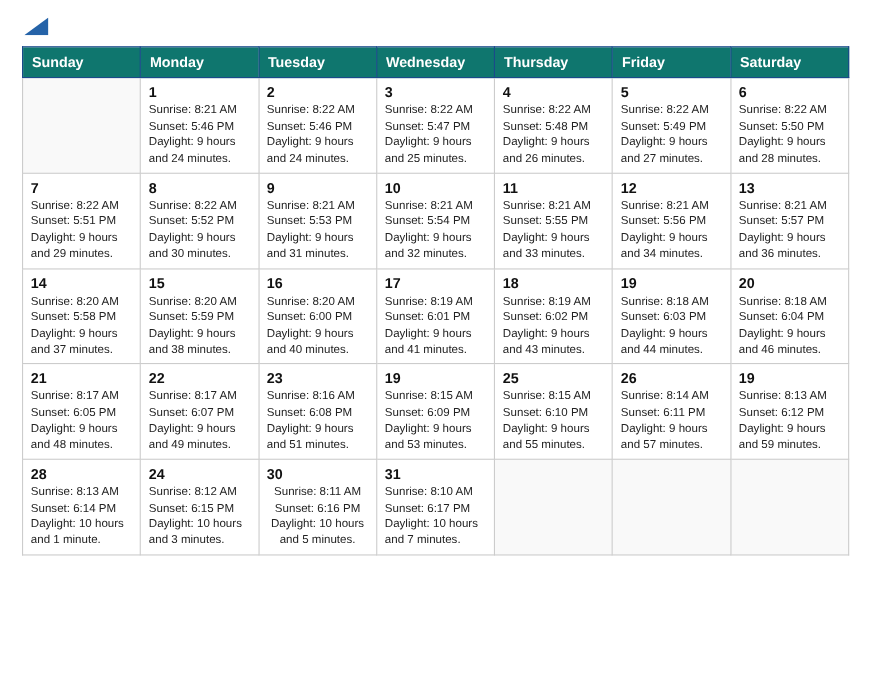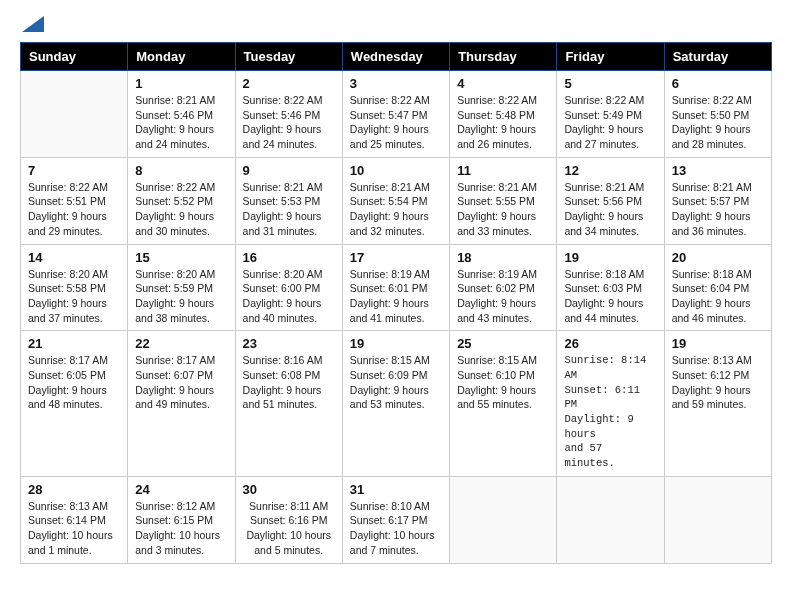--- a/index.html
+++ b/index.html
@@ -42,21 +42,21 @@
     .subtitle {
       font-size: 14px;
       color: #444;
     }
     .calendar {
       width: 100%;
       border-collapse: collapse;
       border: 1px solid #ccc;
     }
     .calendar th {
-      background: #000000;
+      background: #0f766e;
       color: #fff;
       font-size: 13px;
       font-weight: bold;
       padding: 6px 8px;
       text-align: left;
       border: 1px solid #1a4a8a;
     }
     .calendar td {
       border: 1px solid #ccc;
       vertical-align: top;
@@ -292,21 +292,21 @@
         </td>
         <td>
           <div class="day-number">25</div>
           <div class="day-info" style="white-space: pre-line;">Sunrise: 8:15 AM
 Sunset: 6:10 PM
 Daylight: 9 hours
 and 55 minutes.</div>
         </td>
         <td>
           <div class="day-number">26</div>
-          <div class="day-info" style="white-space: pre-line; font-family: Liberation Mono, monospace;">Sunrise: 8:14 AM
+          <div class="day-info" style="white-space: pre-line;">Sunrise: 8:14 AM
 Sunset: 6:11 PM
 Daylight: 9 hours
 and 57 minutes.</div>
         </td>
         <td>
           <div class="day-number">19</div>
           <div class="day-info" style="white-space: pre-line;">Sunrise: 8:13 AM
 Sunset: 6:12 PM
 Daylight: 9 hours
 and 59 minutes.</div>

